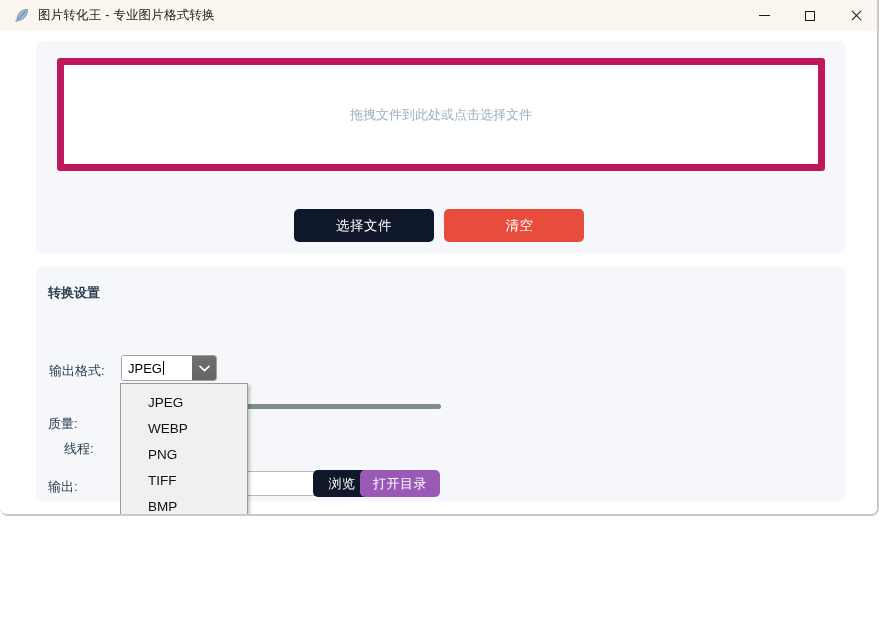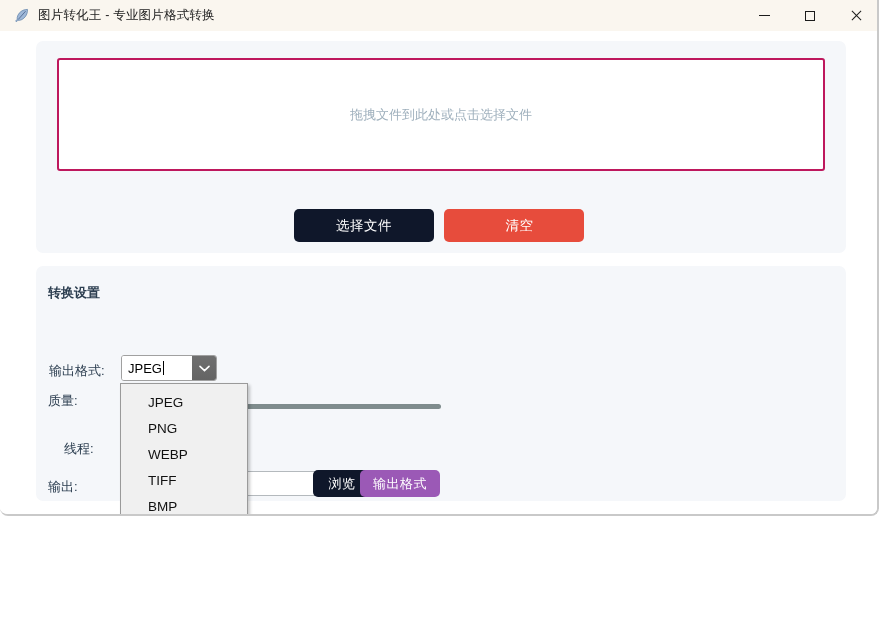--- a/index.html
+++ b/index.html
@@ -110,21 +110,21 @@
   #card-files    { left: 36px; top: 10px;  width: 810px; height: 212px; }
   #card-settings { left: 36px; top: 235px; width: 810px; height: 235px; }
 
   
   .dropzone {
     position: absolute;
     left: 21px; top: 17px;
     width: 768px;
     height: 113px;
     background: #ffffff;
-    border: 2px solid #be185d;
+    border: 7px solid #be185d;
     border-radius: 3px;
     box-sizing: border-box;
     display: flex;
     align-items: center;
     justify-content: center;
   }
   .dropzone-text {
     font-size: 13px;
     color: #9fb0bd;
   }
@@ -158,21 +158,21 @@
     font-size: 13px;
     font-weight: bold;
     color: #2c3e50;
   }
   .row-label {
     position: absolute;
     font-size: 13px;
     color: #2c3e50;
   }
   #lbl-format  { left: 13px; top: 96px; }
-  #lbl-quality { left: 12px; top: 126px; }
+  #lbl-quality { left: 12px; top: 149px; }
   #lbl-threads { left: 28px; top: 174px; }
   #lbl-output  { left: 12px; top: 212px; }
 
   
   .combo {
     position: absolute;
     left: 85px; top: 89px;
     width: 96px;
     height: 26px;
     border: 1px solid #a0a0a0;
@@ -363,26 +363,26 @@
       <div class="slider">
         <div class="slider-track"></div>
       </div>
 
       <div class="row-label" id="lbl-threads">线程:</div>
       <div class="spin">4</div>
 
       <div class="row-label" id="lbl-output">输出:</div>
       <div class="path-field">D:\桌面\打包\930输出</div>
       <button class="btn btn-blue" id="btn-browse">浏览</button>
-      <button class="btn btn-purple" id="btn-open-dir">输出格式</button>
+      <button class="btn btn-purple" id="btn-open-dir">打开目录</button>
 
       <div class="dropdown">
         <div class="dropdown-item">JPEG</div>
+        <div class="dropdown-item">WEBP</div>
         <div class="dropdown-item">PNG</div>
-        <div class="dropdown-item">WEBP</div>
         <div class="dropdown-item">TIFF</div>
         <div class="dropdown-item">BMP</div>
       </div>
     </div>
 
 
     <div class="progress">
       <div class="progress-fill" style="width: 1%;"></div>
     </div>
 

